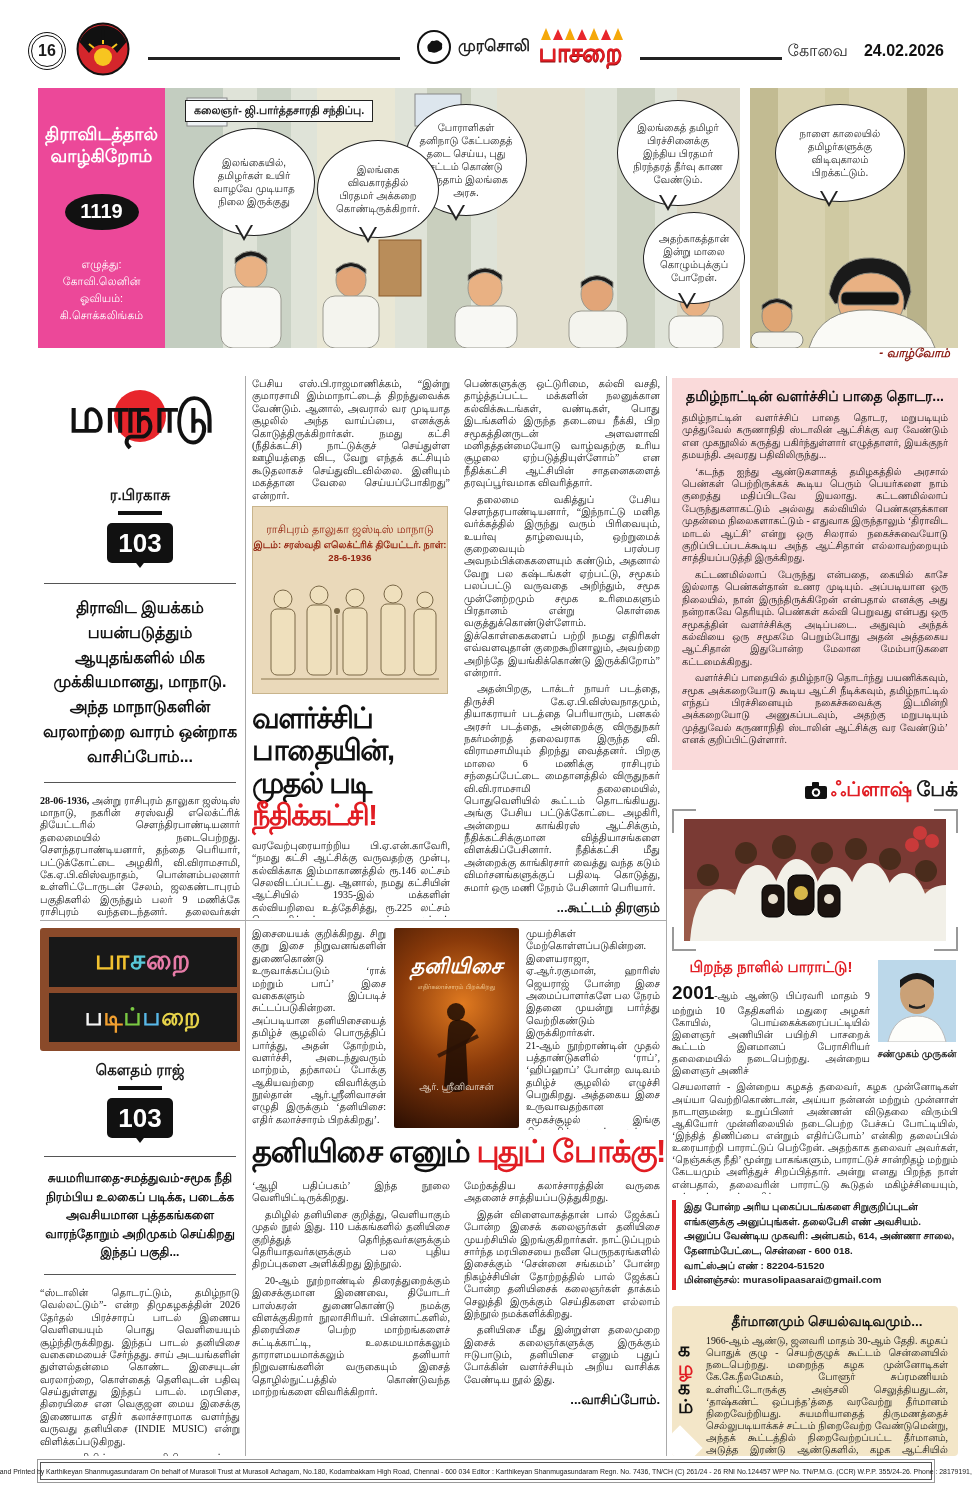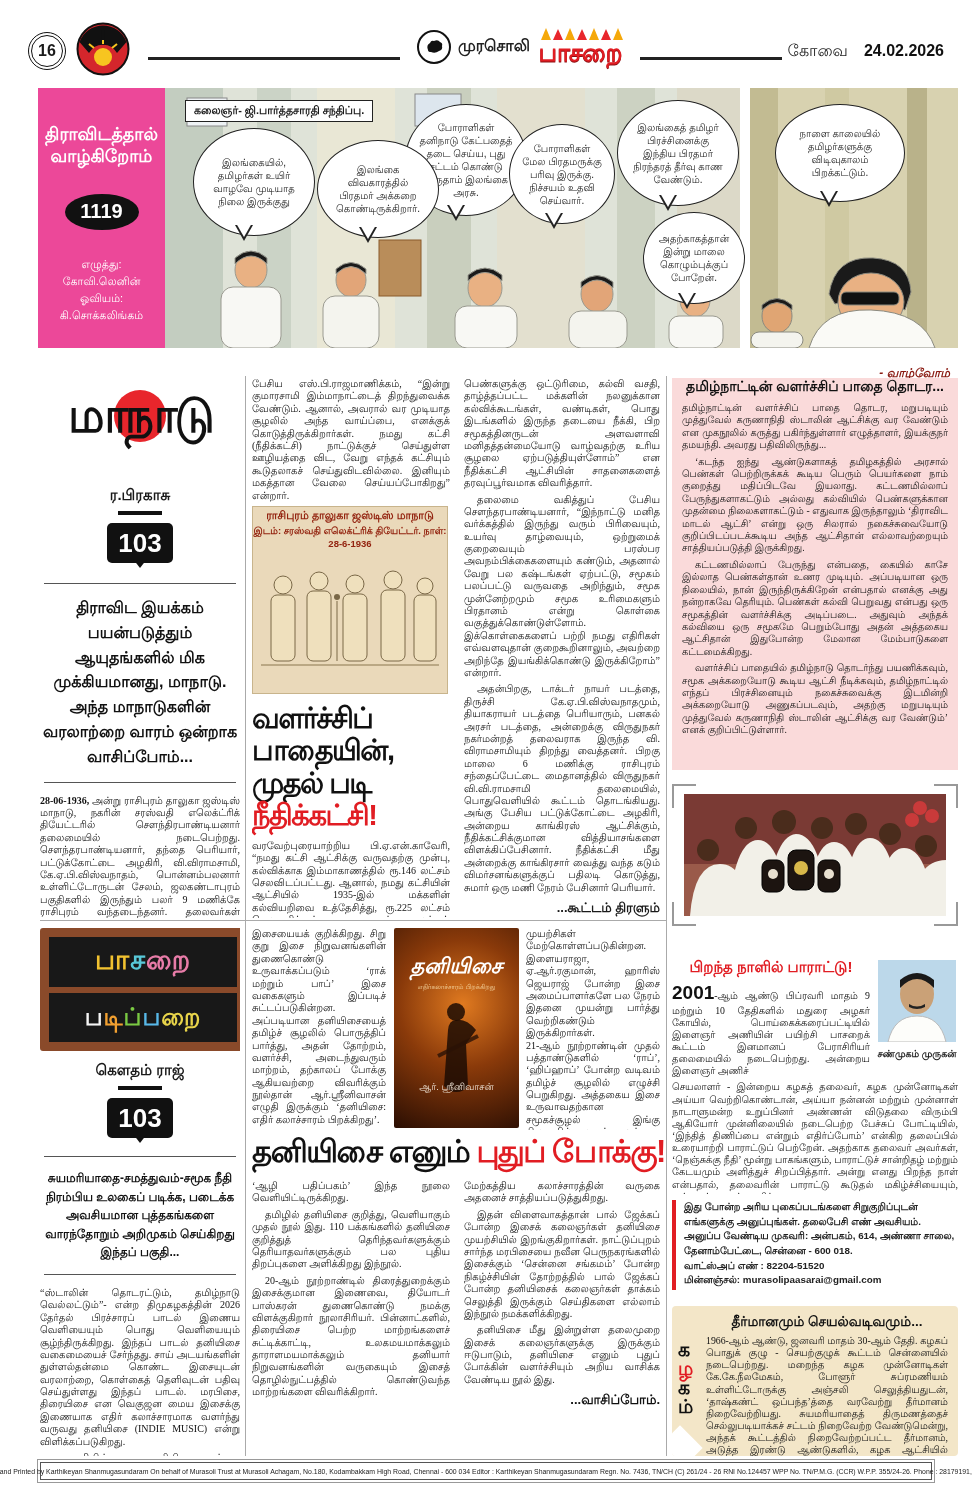--- a/index.html
+++ b/index.html
@@ -41,21 +41,21 @@
           border:9px solid transparent;border-top:16px solid #222;}
   .bubble:after{content:"";position:absolute;bottom:-10px;left:35%;
           border:8px solid transparent;border-top:14px solid #fff;}
   .b1{left:28px;top:40px;width:122px;height:108px;}
   .b2{left:152px;top:52px;width:122px;height:98px;}
   .b3{left:240px;top:16px;width:122px;height:112px;}
   .b4{left:344px;top:36px;width:106px;height:100px;}
   .b5{left:452px;top:12px;width:122px;height:106px;}
   .b6{left:478px;top:124px;width:102px;height:92px;}
   .b7{left:610px;top:16px;width:130px;height:98px;}
-  .comic-sign{position:absolute;right:8px;top:278px;font-size:12px;font-weight:bold;
+  .comic-sign{position:absolute;right:8px;top:258px;font-size:12px;font-weight:bold;
               color:#8a1a12;font-style:italic;}
   
   .vline{position:absolute;width:1px;background:#aaa;}
   .hline{position:absolute;height:1px;background:#aaa;}
   
   .body{font-family:"Liberation Serif",serif;font-size:10px;line-height:1.24;text-align:justify;color:#111;}
   .body p{margin:0 0 4px;text-indent:13px;}
   .body p.noind{text-indent:0;}
   .lead{font-weight:bold;}
   .byline{font-weight:bold;font-size:15px;text-align:center;margin-top:10px;}
@@ -71,28 +71,28 @@
   .manadu-logo{position:relative;height:86px;text-align:center;}
   .manadu-sun{position:absolute;left:50%;top:0;transform:translateX(-50%);width:52px;height:52px;border-radius:50%;background:#e8262c;}
   .manadu-word{position:relative;font-size:45px;font-weight:900;letter-spacing:-3px;margin-top:14px;
                transform:scaleY(1.08);color:#111;}
   
   .midtop{position:absolute;left:252px;top:378px;width:408px;height:540px;}
   .mt-colA{position:absolute;left:0;top:0;width:198px;height:540px;overflow:hidden;}
   .mt-colB{position:absolute;left:212px;top:0;width:196px;height:540px;overflow:hidden;}
   .photo-sepia{position:relative;margin:4px 0 8px;width:196px;height:188px;background:#ead9ba;
                border:1px solid #c8b48c;box-sizing:border-box;text-align:center;}
-  .ps-title{font-size:11px;font-weight:bold;color:#93230f;padding-top:2px;}
+  .ps-title{font-size:11px;font-weight:normal;color:#93230f;padding-top:16px;}
   .ps-sub{font-size:9.5px;font-weight:bold;color:#93230f;margin-top:2px;}
   .headline2{font-size:29px;font-weight:900;line-height:1.12;letter-spacing:-1.5px;margin:6px 0 8px;color:#111;}
   .ending{font-weight:bold;font-size:13px;text-align:right;margin-top:6px;font-family:"Liberation Sans",sans-serif;}
   
   .rightcol{position:absolute;left:672px;top:378px;width:286px;height:1078px;}
   .pinkbox{position:absolute;left:0;top:0;width:286px;height:392px;background:#fadada;
-           box-sizing:border-box;padding:0 10px;overflow:hidden;}
+           box-sizing:border-box;padding:10px 10px;overflow:hidden;}
   .pink-title{font-weight:bold;font-size:14px;text-align:center;margin-bottom:6px;color:#111;}
   .pinkbox .body{font-size:9.7px;line-height:1.28;}
   .flashback{position:absolute;left:0;top:400px;width:286px;height:172px;}
   .fb-head{display:flex;justify-content:flex-end;align-items:center;gap:4px;font-weight:900;font-size:20px;}
   .fb-frame{position:relative;margin-top:6px;width:286px;height:142px;}
   .corner{position:absolute;width:22px;height:22px;border:2px solid #999;}
   .c-tl{left:0;top:0;border-right:none;border-bottom:none;}
   .c-tr{right:0;top:0;border-left:none;border-bottom:none;}
   .c-bl{left:0;bottom:0;border-right:none;border-top:none;}
   .c-br{right:0;bottom:0;border-left:none;border-top:none;}
@@ -236,21 +236,20 @@
           <path d="M664,206 q6,-38 44,-36 q36,2 38,34 l-6,18 q-34,-20 -70,-6 z" fill="#1a1a1a"></path>
           <ellipse cx="706" cy="214" rx="33" ry="29" fill="#e9b183"></ellipse>
           <rect x="676" y="204" width="58" height="13" rx="5" fill="#111"></rect>
           <path d="M644,260 q12,-40 62,-38 q52,2 64,38 z" fill="#fafaf6"></path>
         </g>
       </svg>
       <div class="caption-box">கலைஞர்- ஜி.பார்த்தசாரதி சந்திப்பு.</div>
       <div class="bubble b1">இலங்கையில், தமிழர்கள் உயிர் வாழவே முடியாத நிலை இருக்குது</div>
       <div class="bubble b3">போராளிகள் தனிநாடு கேட்பதைத் தடை செய்ய, புது சட்டம் கொண்டு வருதாம் இலங்கை அரசு.</div>
       <div class="bubble b2">இலங்கை விவகாரத்தில் பிரதமர் அக்கறை கொண்டிருக்கிறார்.</div>
-      <div class="bubble b4">போராளிகள் மேல பிரதமருக்கு பரிவு இருக்கு. நிச்சயம் உதவி செய்வார்.</div>
       <div class="bubble b5">இலங்கைத் தமிழர் பிரச்சினைக்கு இந்திய பிரதமர் நிரந்தரத் தீர்வு காண வேண்டும்.</div>
       <div class="bubble b6">அதற்காகத்தான் இன்று மாலை கொழும்புக்குப் போறேன்.</div>
       <div class="bubble b7">நாளை காலையில் தமிழர்களுக்கு விடிவுகாலம் பிறக்கட்டும்.</div>
     </div>
     <div class="comic-sign">- வாழ்வோம்</div>
   </div>
 
   <div class="vline" style="left:245px;top:376px;height:1080px;"></div>
   <div class="vline" style="left:666px;top:376px;height:1080px;"></div>
   <div class="hline" style="left:40px;top:920px;width:626px;"></div>
@@ -323,20 +322,31 @@
       <div class="pink-title">தமிழ்நாட்டின் வளர்ச்சிப் பாதை தொடர...</div>
       <div class="body">
         <p class="noind">தமிழ்நாட்டின் வளர்ச்சிப் பாதை தொடர, மறுபடியும் முத்துவேல் கருணாநிதி ஸ்டாலின் ஆட்சிக்கு வர வேண்டும் என முகநூலில் கருத்து பகிர்ந்துள்ளார் எழுத்தாளர், இயக்குநர் தமயந்தி. அவரது பதிவிலிருந்து...</p>
         <p>‘கடந்த ஐந்து ஆண்டுகளாகத் தமிழகத்தில் அரசால் பெண்கள் பெற்றிருக்கக் கூடிய பெரும் பெயர்களை நாம் குறைத்து மதிப்பிடவே இயலாது. கட்டணமில்லாப் பேருந்துகளாகட்டும் அல்லது கல்வியில் பெண்களுக்கான முதன்மை நிலைகளாகட்டும் - எதுவாக இருந்தாலும் ‘திராவிட மாடல் ஆட்சி’ என்று ஒரு சிலரால் நகைச்சுவையோடு குறிப்பிடப்படக்கூடிய அந்த ஆட்சிதான் எல்லாவற்றையும் சாத்தியப்படுத்தி இருக்கிறது.</p>
         <p>கட்டணமில்லாப் பேருந்து என்பதை, கையில் காசே இல்லாத பெண்கள்தான் உணர முடியும். அப்படியான ஒரு நிலையில், நான் இருந்திருக்கிறேன் என்பதால் எனக்கு அது நன்றாகவே தெரியும். பெண்கள் கல்வி பெறுவது என்பது ஒரு சமூகத்தின் வளர்ச்சிக்கு அடிப்படை. அதுவும் அந்தக் கல்வியை ஒரு சமூகமே பெறும்போது அதன் அத்தகைய ஆட்சிதான் இதுபோன்ற மேலான மேம்பாடுகளை கட்டமைக்கிறது.</p>
         <p>வளர்ச்சிப் பாதையில் தமிழ்நாடு தொடர்ந்து பயணிக்கவும், சமூக அக்கறையோடு கூடிய ஆட்சி நீடிக்கவும், தமிழ்நாட்டில் எந்தப் பிரச்சினையும் நகைச்சுவைக்கு இடமின்றி அக்கறையோடு அணுகப்படவும், அதற்கு மறுபடியும் முத்துவேல் கருணாநிதி ஸ்டாலின் ஆட்சிக்கு வர வேண்டும்’ எனக் குறிப்பிட்டுள்ளார்.</p>
       </div>
     </div>
 
     <div class="flashback">
+      <div class="fb-head">
+        <svg width="22" height="17" viewBox="0 0 22 17">
+          <rect x="0" y="4" width="22" height="13" rx="2" fill="#111"></rect>
+          <rect x="7" y="0" width="7" height="5" rx="1" fill="#111"></rect>
+          <circle cx="11" cy="10.5" r="4.2" fill="#fff"></circle>
+          <circ1e></circ1e>
+            <circle cx="11" cy="10.5" r="2.2" fill="#111"></circle>
+        </svg>
+        <span class="red">ஃப்ளாஷ்</span>
+          <span>பேக்</span>
+      </div>
       <div class="fb-frame">
         <div class="corner c-tl"></div>
         <div class="corner c-tr"></div>
         <div class="corner c-bl"></div>
         <div class="corner c-br"></div>
         <div class="fb-photo">
           <svg width="262" height="122" viewBox="0 0 262 122">
             <rect width="262" height="122" fill="#7a3a34"></rect>
             <rect y="70" width="262" height="52" fill="#9a5a4a"></rect>
             <g fill="#c93a3a">

